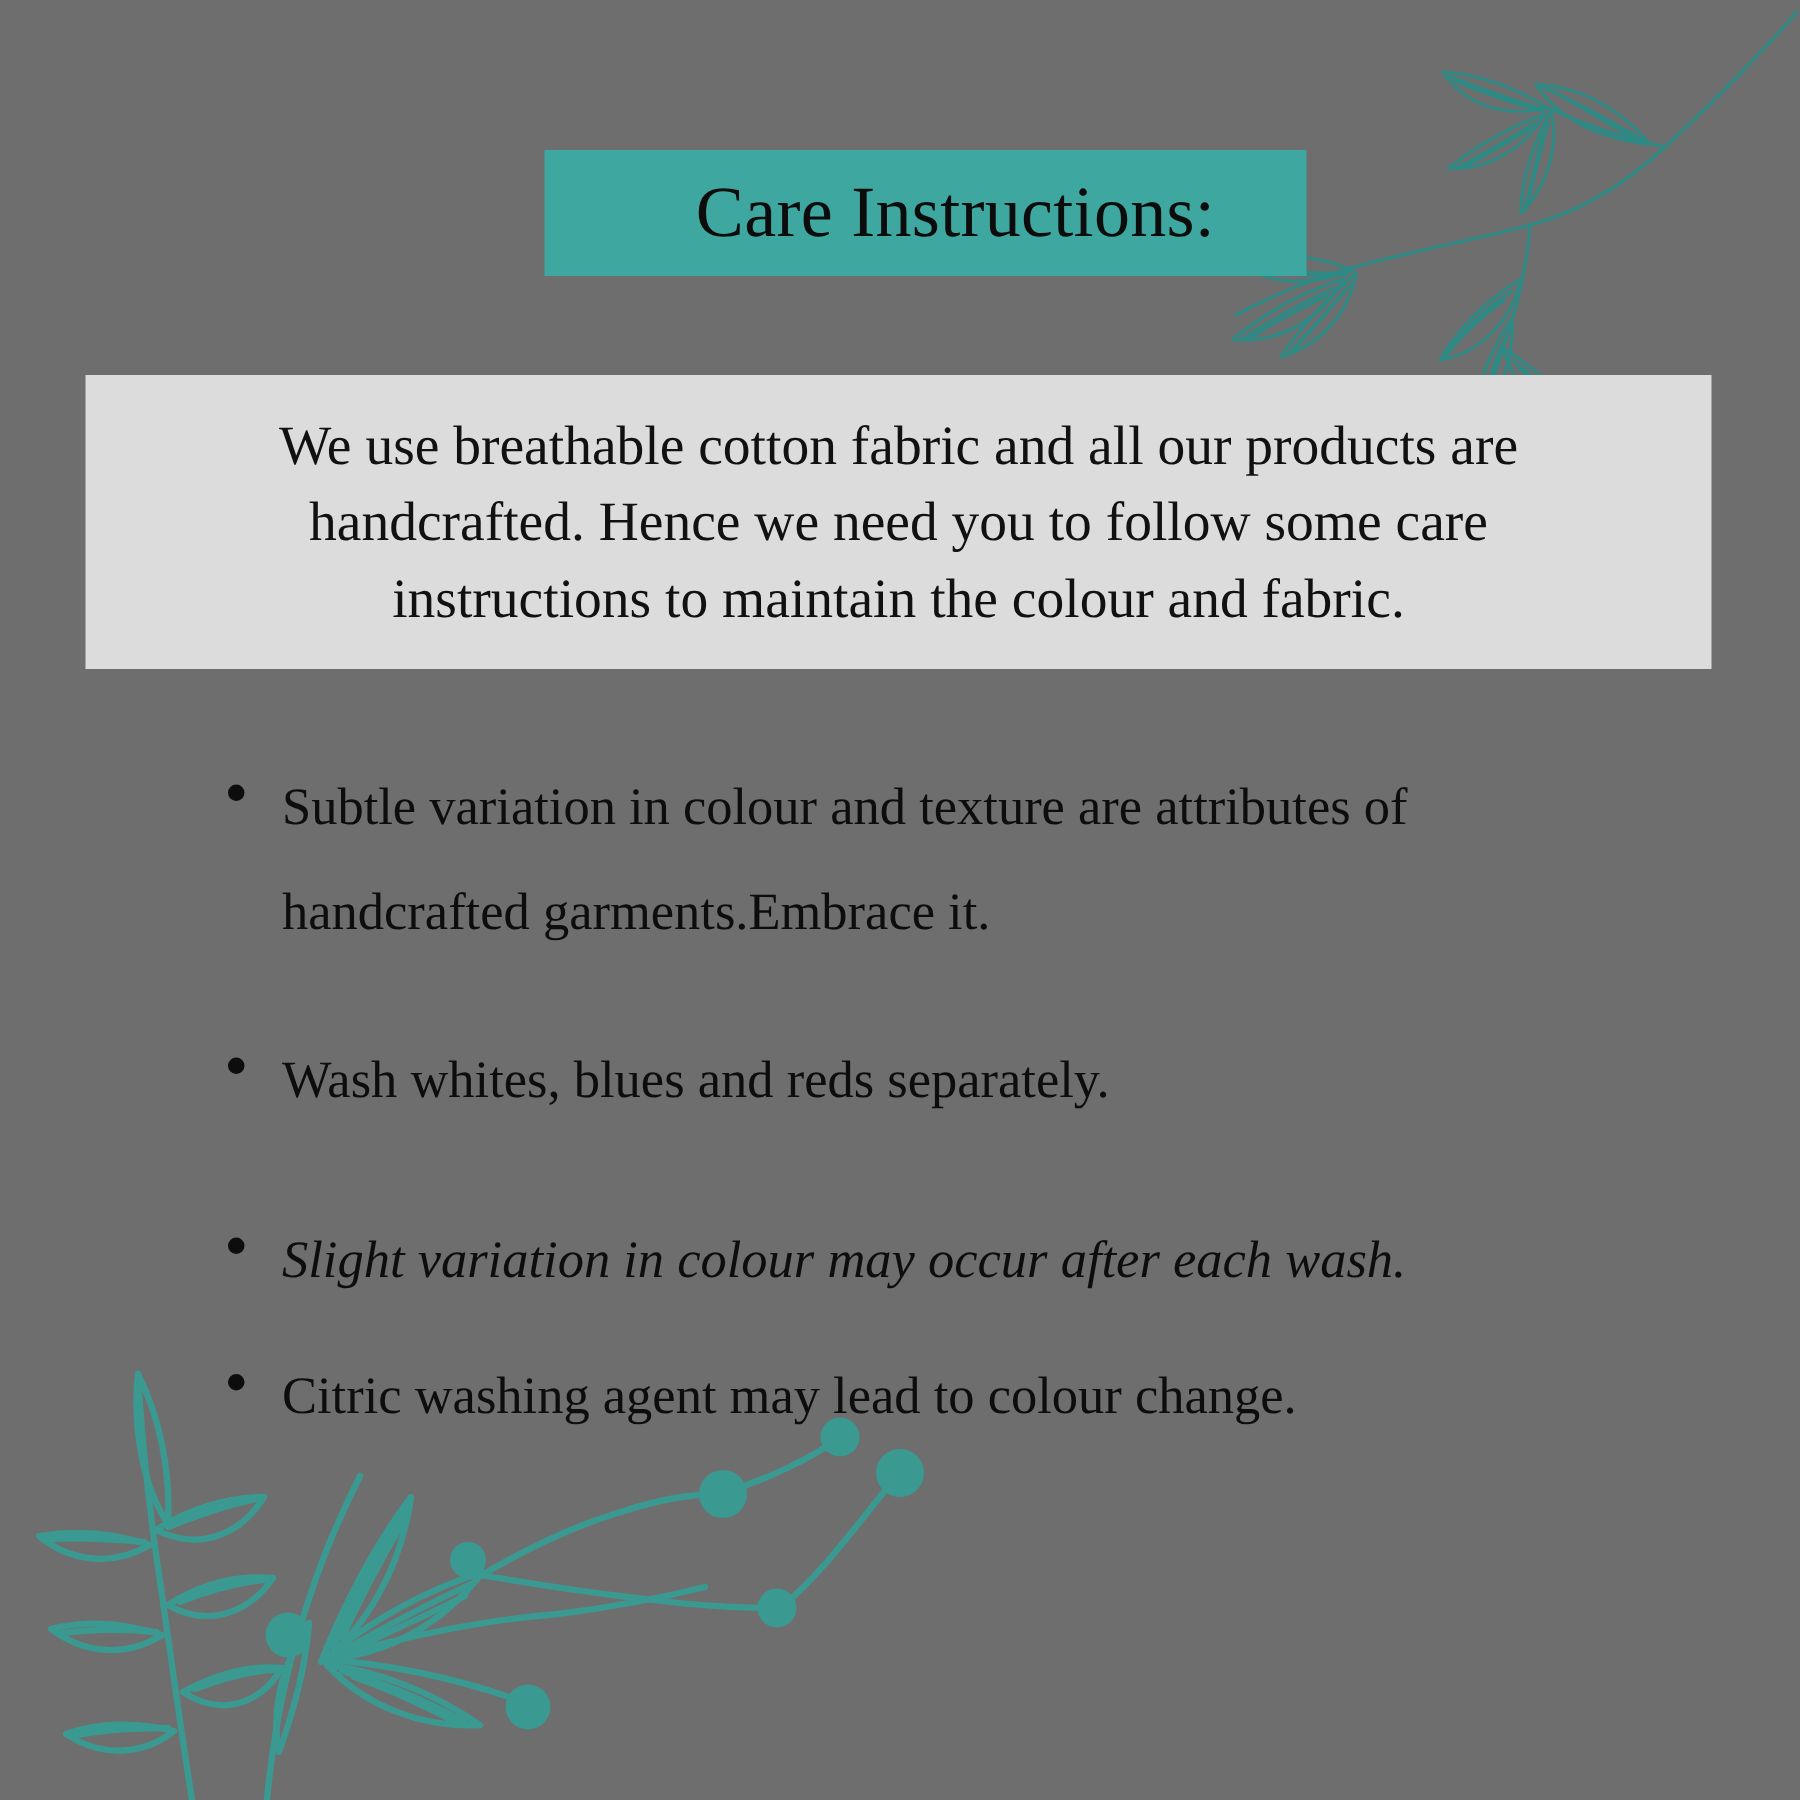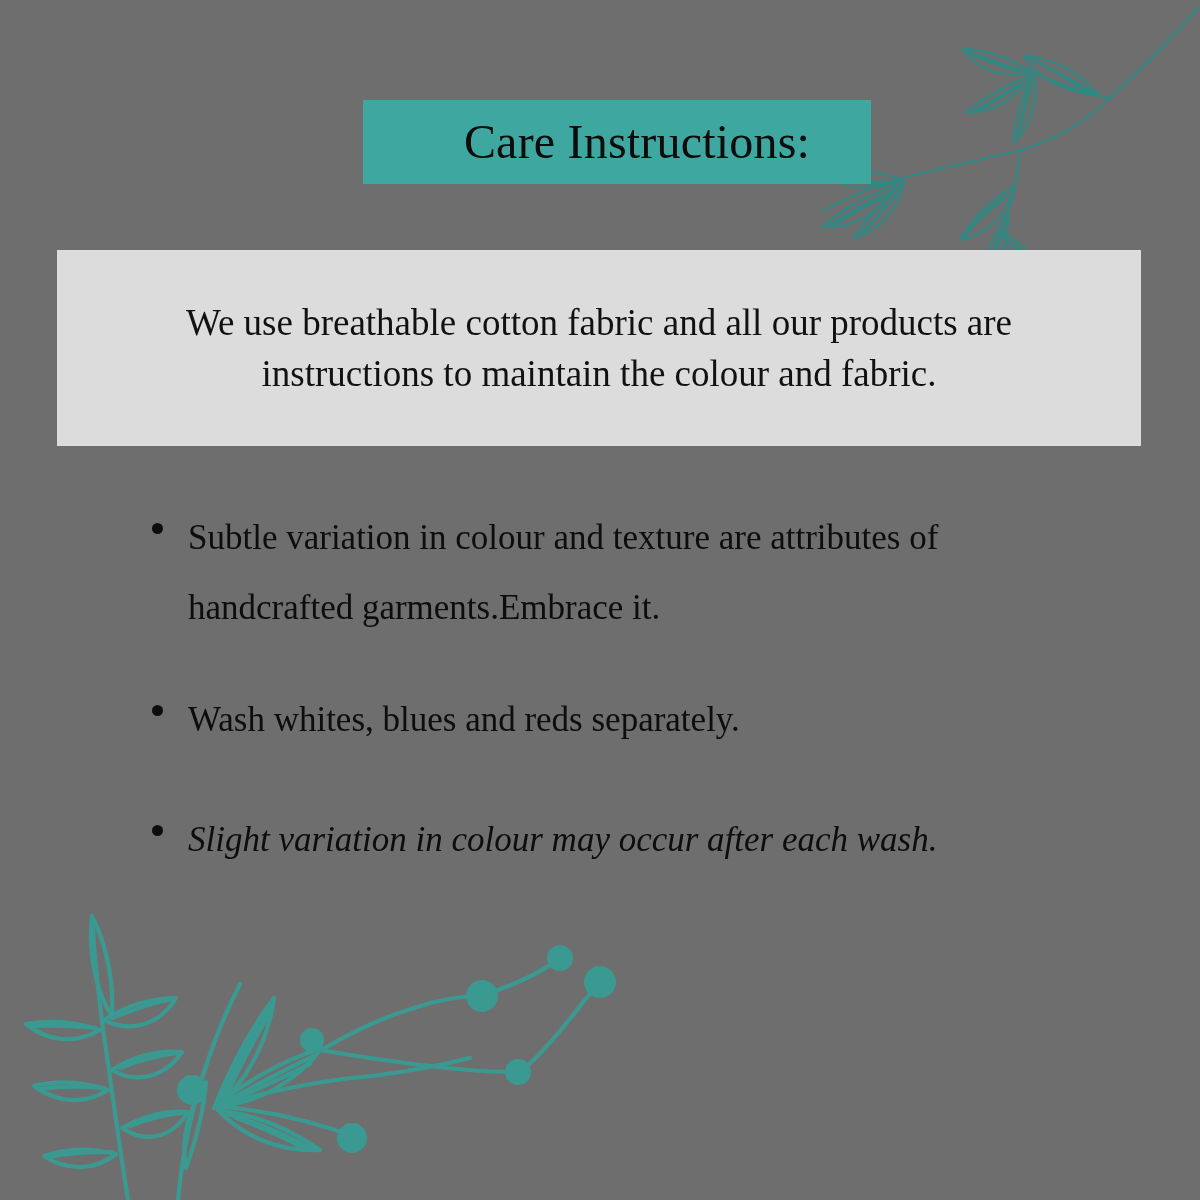--- a/index.html
+++ b/index.html
@@ -248,36 +248,41 @@
       <path d="M520 172 C 548 150, 576 110, 598 84"></path>
     </g>
   </svg>
 
   <div id="title-band"></div>
   <div id="title-text">Care Instructions:</div>
 
   <div id="intro-panel"></div>
   <div id="intro-text">
     <div class="line">We use breathable cotton fabric and all our products are</div>
+    <div class="line">handcrafted. Hence we need you to follow some care</div>
     <div class="line">instructions to maintain the colour and fabric.</div>
   </div>
 
   <div id="bullet-list">
 
     <div class="bullet-item" style="width:900px;">
       <span class="bullet-dot"></span>
       <span class="bullet-text">Subtle variation in colour and texture are attributes of handcrafted garments.Embrace it.</span>
     </div>
 
     <div class="bullet-item" style="width:990px; margin-bottom:50px;">
       <span class="bullet-dot"></span>
       <span class="bullet-text">Wash whites, blues and reds separately.</span>
     </div>
 
     <div class="bullet-item" style="width:960px; margin-bottom:21px;font-style:italic;">
       <span class="bullet-dot"></span>
       <span class="bullet-text">Slight variation in colour may occur after each wash.</span>
     </div>
 
+    <div class="bullet-item" style="width:800px;">
+      <span class="bullet-dot"></span>
+      <span class="bullet-text">Citric washing agent may lead to colour change.</span>
+    </div>
 
   </div>
 
 </div>
 
 </body></html>

